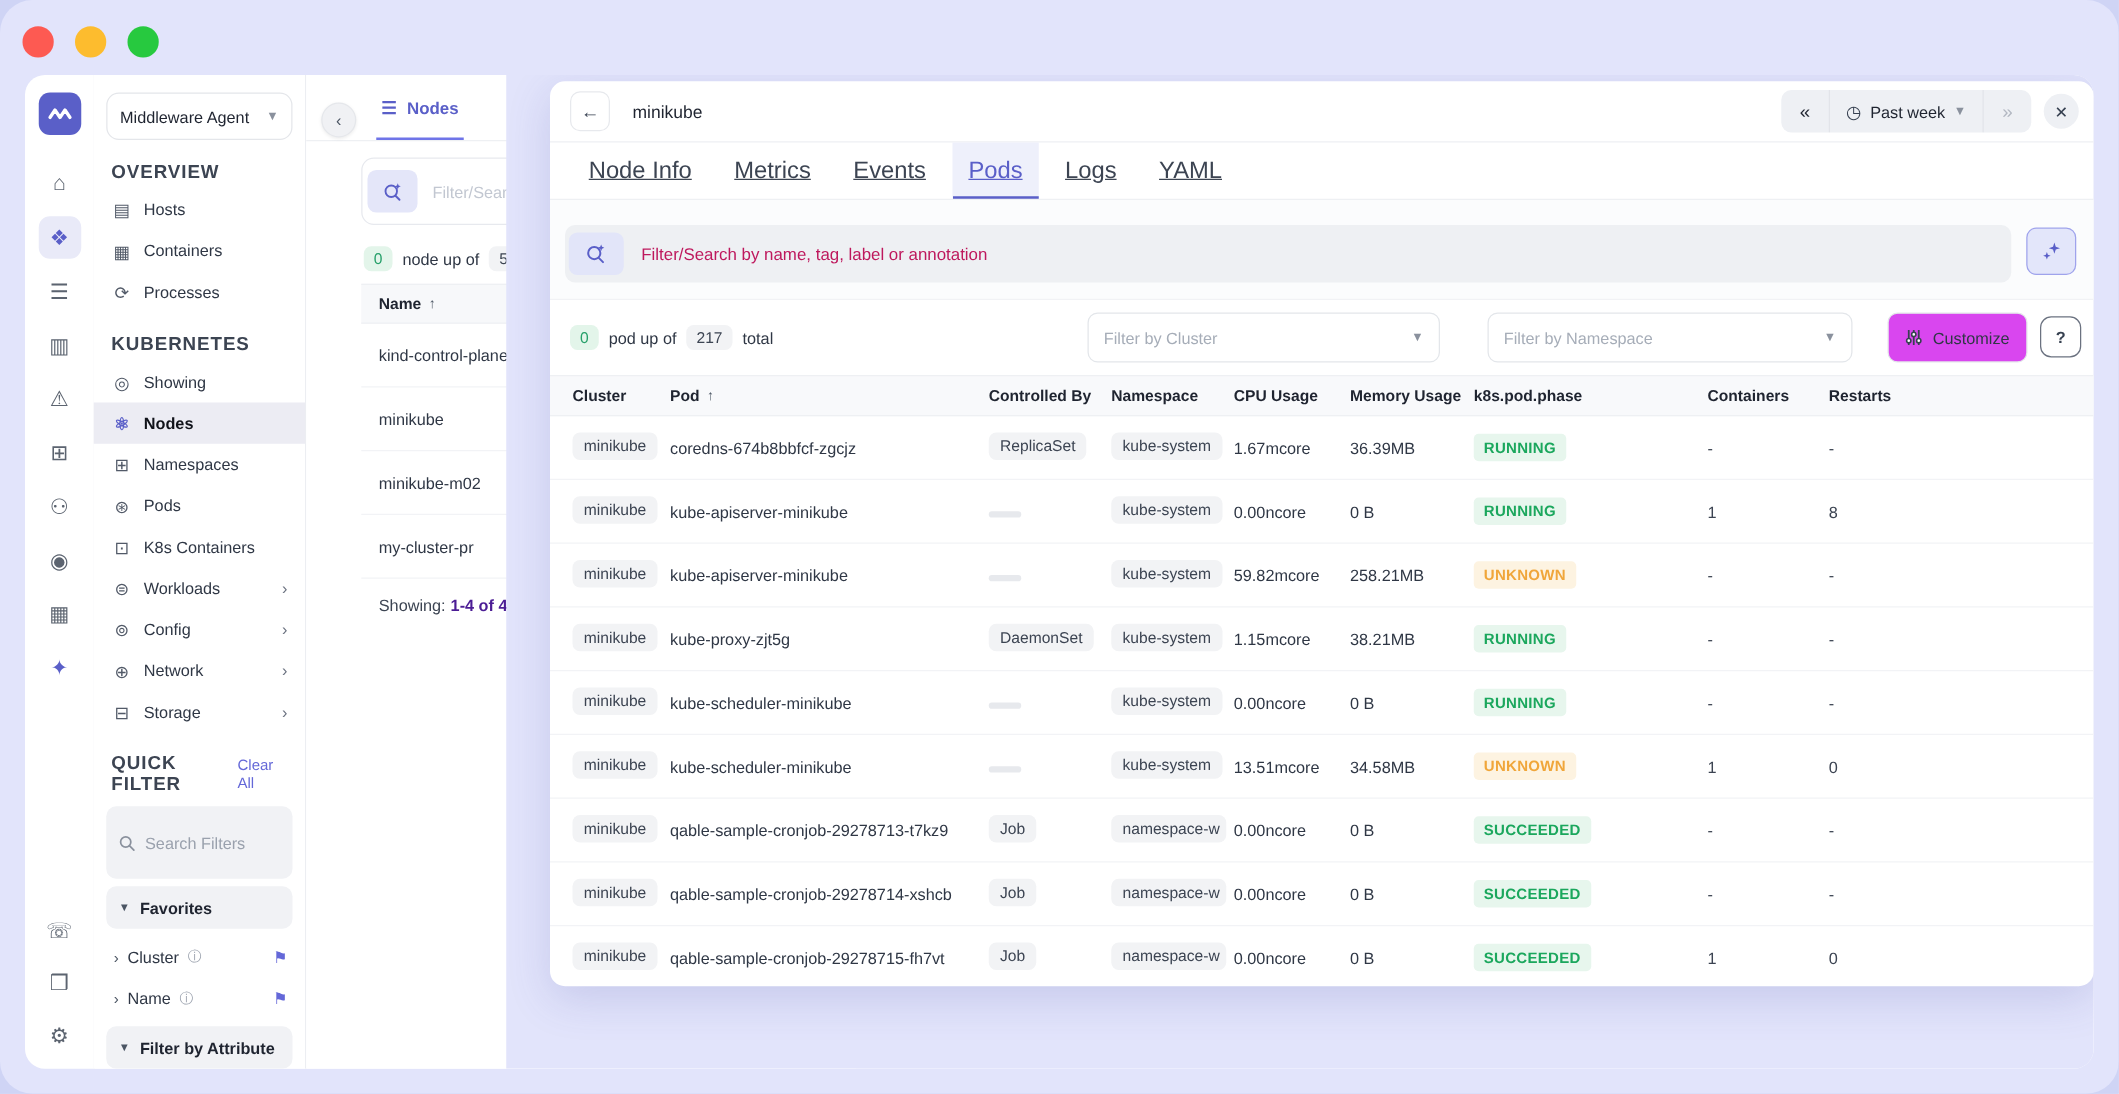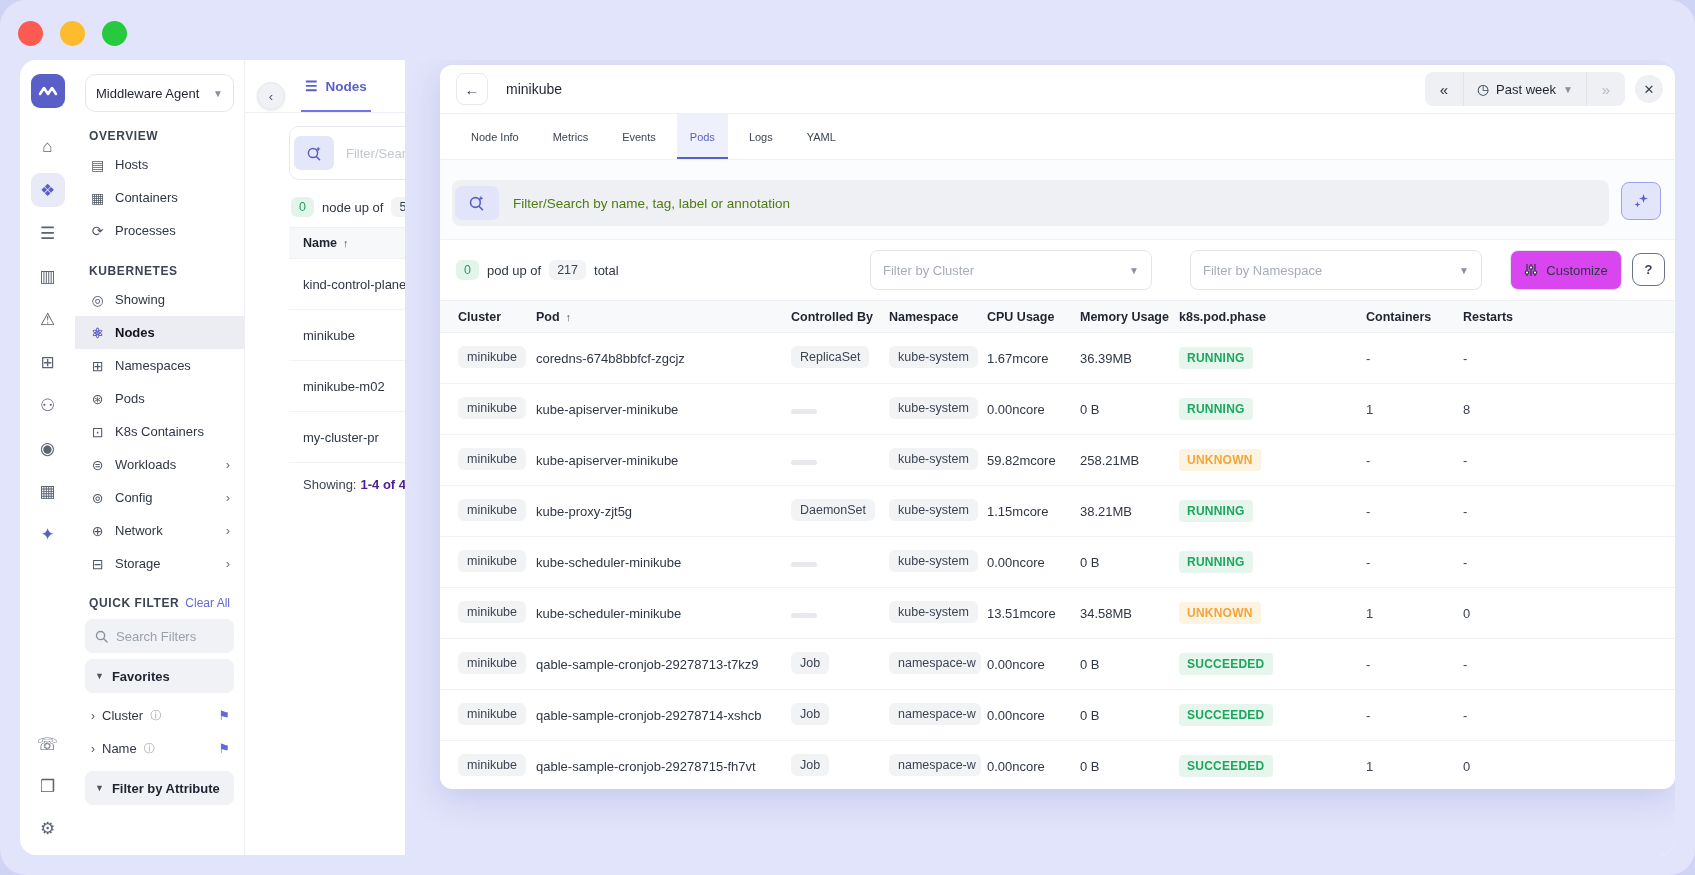--- a/index.html
+++ b/index.html
@@ -17,30 +17,30 @@
   .rail-items{display:flex;flex-direction:column;gap:9px;margin-top:22px;align-items:center;}
   .rail-btn{width:34px;height:34px;border-radius:9px;display:flex;align-items:center;justify-content:center;font-size:17px;color:#5c6470;cursor:pointer;}
   .rail-btn.active{background:#e9eaf8;color:#5a5fc8;}
   .rail-btn.accent{color:#5a5fc8;}
   .rail-bottom{margin-top:auto;margin-bottom:10px;display:flex;flex-direction:column;gap:8px;align-items:center;}
   
   .sidebar{position:absolute;left:55px;top:0;width:169px;height:100%;border-right:1px solid #eceef2;background:#fff;}
   .proj{margin:14px 10px 2px;height:36px;border:1px solid #e4e6ea;border-radius:10px;display:flex;align-items:center;
         padding:0 10px;font-size:13px;color:#1f2430;justify-content:space-between;cursor:pointer;background:#fff;}
   .chev{color:#8a919d;font-size:10px;}
-  .sec-title{font-size:12px;font-weight:700;color:#3c4452;letter-spacing:.05em;margin:17px 0 5px 14px;}
+  .sec-title{font-size:15px;font-weight:700;color:#3c4452;letter-spacing:.05em;margin:17px 0 5px 14px;}
   .nav-item{height:33px;display:flex;align-items:center;gap:9px;padding:0 14px;font-size:13px;color:#2f3745;cursor:pointer;}
   .nav-item .gl{width:17px;font-size:14px;color:#525a68;text-align:center;flex:none;}
   .nav-item.active{background:#ececf3;font-weight:700;color:#11131a;}
   .nav-item.active .gl{color:#5a5fc8;}
   .nav-item .sub{margin-left:auto;color:#6b7280;font-size:13px;}
   .qf-head{display:flex;justify-content:space-between;align-items:center;margin:16px 14px 2px;}
   .clear{font-size:12px;color:#6468d8;cursor:pointer;}
   .qf-search{margin:9px 10px 4px;height:34px;background:#f1f2f5;border-radius:8px;display:flex;align-items:center;gap:8px;
-             padding:0 10px;color:#9aa1ad;font-size:13px;cursor:text;}
+             padding:12px 10px;color:#9aa1ad;font-size:13px;cursor:text;}
   .group-bar{margin:6px 10px;height:34px;background:#f1f2f5;border-radius:8px;display:flex;align-items:center;gap:8px;
              padding:0 10px;font-size:13px;font-weight:700;color:#1f2430;cursor:pointer;}
   .group-bar .chev{font-size:9px;color:#4b5563;}
   .fav-row{height:33px;display:flex;align-items:center;gap:7px;padding:0 14px 0 16px;font-size:13px;color:#2f3745;cursor:pointer;}
   .fav-row .arr{font-size:12px;color:#4b5563;}
   .fav-row .pin{margin-left:auto;color:#6468d8;font-size:13px;}
   .info{color:#9aa1ad;font-size:11px;}
   
   .collapse{position:absolute;left:237px;top:22px;width:26px;height:26px;border-radius:50%;background:#f0f1f4;
             border:1px solid #e5e7eb;display:flex;align-items:center;justify-content:center;color:#4b5563;z-index:6;
@@ -77,27 +77,27 @@
   .head-right{margin-left:auto;display:flex;align-items:center;gap:10px;}
   .time-group{display:flex;align-items:center;background:#eef0f4;border-radius:8px;height:34px;overflow:hidden;}
   .tg-btn{width:38px;height:100%;display:flex;align-items:center;justify-content:center;color:#1f2430;font-size:15px;cursor:pointer;}
   .tg-mid{display:flex;align-items:center;gap:7px;padding:0 13px;font-size:13px;color:#1f2430;height:100%;
           border-left:1px solid #e2e4e9;border-right:1px solid #e2e4e9;cursor:pointer;}
   .tg-mid .clock{font-size:14px;color:#374151;}
   .tg-next{color:#b3b8c2;}
   .close-btn{width:28px;height:28px;border-radius:50%;background:#eef0f4;display:flex;align-items:center;justify-content:center;
              color:#374151;font-size:13px;cursor:pointer;}
   .p-tabs{height:45px;border-bottom:1px solid #eef0f3;display:flex;align-items:stretch;padding-left:18px;gap:8px;}
-  .p-tab{padding:0 13px;font-size:11px;color:#3c4452;display:flex;align-items:center;cursor:pointer;}
+  .p-tab{padding:0 13px;font-size:19px;color:#3c4452;display:flex;align-items:center;cursor:pointer;text-decoration:underline;}
   .p-tab.active{color:#5a5fc8;background:#eef0fb;box-shadow:inset 0 -2px 0 #5a5fc8;}
   .p-searchzone{height:79px;background:#fbfcfd;border-bottom:1px solid #f1f2f5;position:relative;}
   .p-search{position:absolute;left:12px;right:66px;top:20px;height:40px;background:#eef0f3;border-radius:8px;display:flex;
             align-items:center;padding:3px;cursor:text;}
   .p-search .ai-seg{width:44px;height:34px;background:#e2e5f9;}
-  .p-search .ph{margin-left:14px;font-size:13.5px;color:#4d7c0f;}
+  .p-search .ph{margin-left:14px;font-size:13.5px;color:#be185d;}
   .sparkle-btn{position:absolute;right:14px;top:22px;width:38px;height:36px;border:1px solid #9fa3ec;background:#e3e6fa;
                border-radius:8px;display:flex;align-items:center;justify-content:center;color:#5a5fc8;font-size:15px;cursor:pointer;}
   .p-filterrow{height:60px;position:relative;}
   .p-summary{position:absolute;left:16px;top:0;height:60px;display:flex;align-items:center;gap:8px;font-size:13px;color:#2f3745;}
   .dd{position:absolute;top:10px;height:40px;border:1px solid #e3e6ea;border-radius:8px;background:#fff;display:flex;
       align-items:center;justify-content:space-between;padding:0 12px;font-size:13px;color:#a6adb8;cursor:pointer;box-sizing:border-box;}
   .dd.cluster{left:430px;width:282px;}
   .dd.namespace{left:750px;width:292px;}
   .customize{position:absolute;left:1070px;top:10px;height:40px;width:112px;border:1px solid #e3e6ea;border-radius:8px;
              display:flex;align-items:center;justify-content:center;gap:8px;font-size:13px;color:#2f3745;cursor:pointer;box-sizing:border-box;background:#d946ef;}

